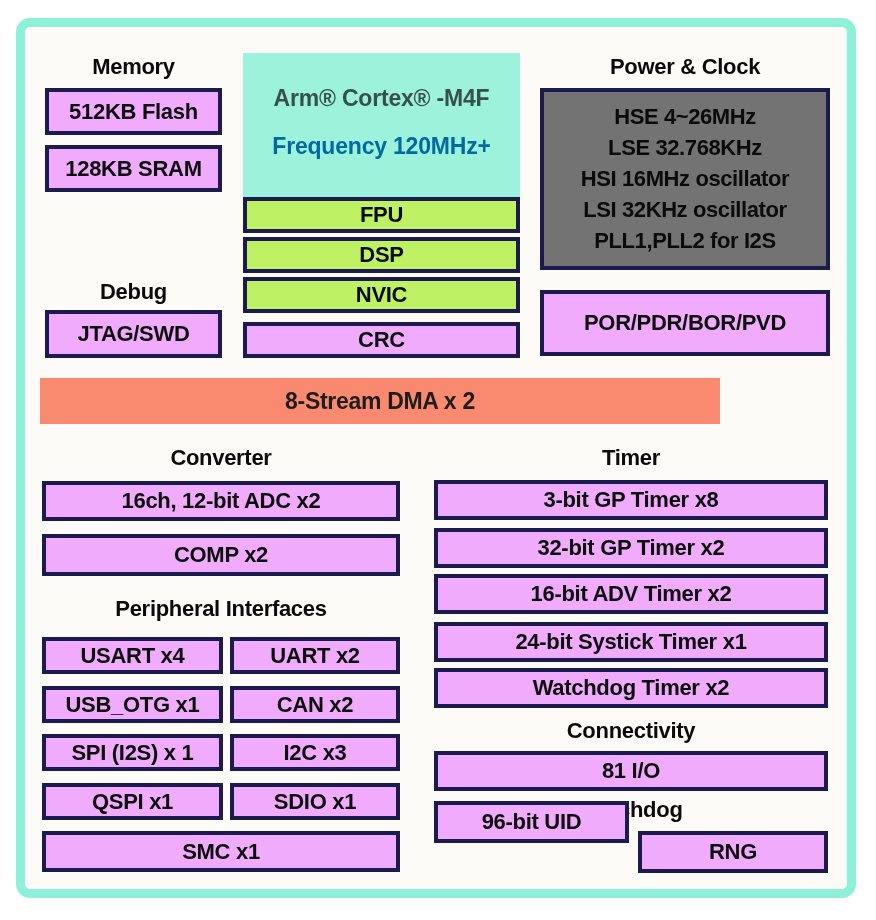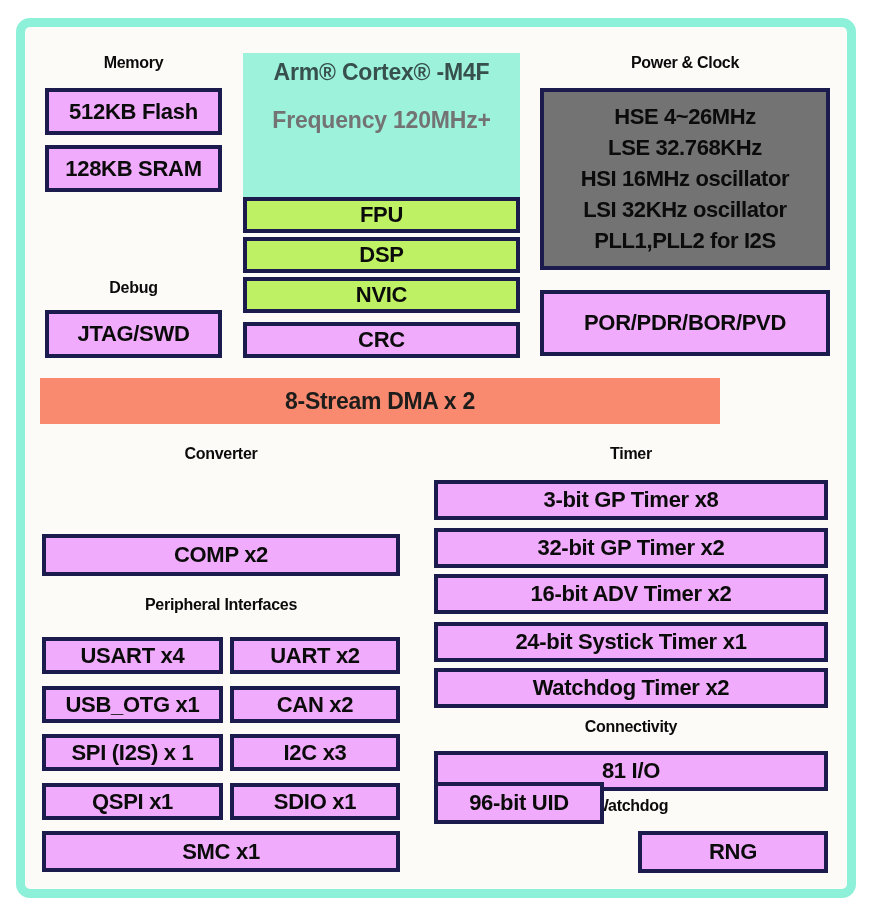--- a/index.html
+++ b/index.html
@@ -3,28 +3,28 @@
 <meta charset="utf-8">
 <style>
   html,body{margin:0;padding:0;background:#ffffff;}
   .stage{position:relative;width:876px;height:920px;background:#ffffff;
          font-family:"Liberation Sans",sans-serif;font-weight:700;color:#0b0b0b;
          -webkit-font-smoothing:antialiased;}
   .frame{position:absolute;left:16px;top:18px;width:840px;height:880px;
          box-sizing:border-box;border:9px solid #8df0d8;border-radius:14px;
          background:#fcfbf7;}
   .abs{position:absolute;box-sizing:border-box;}
-  .title{font-size:16px;text-align:center;letter-spacing:-0.3px;color:#0b0b0b;}
+  .title{font-size:22px;text-align:center;letter-spacing:-0.3px;color:#0b0b0b;}
   .box{background:#f0abfc;border:4px solid #1b1b4d;display:flex;align-items:center;
        justify-content:center;font-size:22px;letter-spacing:-0.3px;text-align:center;
        color:#0b0b0b;}
   .box.mint{background:#bef264;}
-  .tealblock{background:#9df2dc;text-align:center;padding-top:6px;}
+  .tealblock{background:#9df2dc;text-align:center;padding-top:32px;}
   .cpu-name{font-size:23px;color:#37504b;letter-spacing:-0.2px;}
-  .cpu-freq{font-size:23px;color:#737373;margin-top:21px;letter-spacing:-0.2px;}
+  .cpu-freq{font-size:23px;color:#0369a1;margin-top:21px;letter-spacing:-0.2px;}
   .pcbox{background:#737373;border:4px solid #1b1b4d;padding-top:9px;}
   .pcline{font-size:22px;line-height:31px;text-align:center;letter-spacing:-0.4px;}
   .dma{background:#f98a6f;display:flex;align-items:center;justify-content:center;
        font-size:23px;color:#1d1d1b;letter-spacing:-0.3px;}
 </style>
 </head>
 <body>
 
 <div class="stage">
   <div class="frame"></div>
@@ -51,20 +51,21 @@
     <div class="pcline">LSE 32.768KHz</div>
     <div class="pcline">HSI 16MHz oscillator</div>
     <div class="pcline">LSI 32KHz oscillator</div>
     <div class="pcline">PLL1,PLL2 for I2S</div>
   </div>
   <div class="abs box" style="left:540px;top:290px;width:290px;height:66px">POR/PDR/BOR/PVD</div>
 
   <div class="abs dma" style="left:40px;top:378px;width:680px;height:46px">8-Stream DMA x 2</div>
 
   <div class="abs title" style="left:42px;top:445px;width:358px">Converter</div>
+  <div class="abs box" style="left:42px;top:481px;width:358px;height:40px">16ch, 12-bit ADC x2</div>
   <div class="abs box" style="left:42px;top:534px;width:358px;height:42px">COMP x2</div>
 
   <div class="abs title" style="left:42px;top:596px;width:358px">Peripheral Interfaces</div>
   <div class="abs box" style="left:42px;top:637px;width:181px;height:37px">USART x4</div>
   <div class="abs box" style="left:230px;top:637px;width:170px;height:37px">UART x2</div>
   <div class="abs box" style="left:42px;top:686px;width:181px;height:37px">USB_OTG x1</div>
   <div class="abs box" style="left:230px;top:686px;width:170px;height:37px">CAN x2</div>
   <div class="abs box" style="left:42px;top:734px;width:181px;height:37px">SPI (I2S) x 1</div>
   <div class="abs box" style="left:230px;top:734px;width:170px;height:37px">I2C x3</div>
   <div class="abs box" style="left:42px;top:783px;width:181px;height:37px">QSPI x1</div>
@@ -75,15 +76,15 @@
   <div class="abs box" style="left:434px;top:480px;width:394px;height:40px">3-bit GP Timer x8</div>
   <div class="abs box" style="left:434px;top:528px;width:394px;height:40px">32-bit GP Timer x2</div>
   <div class="abs box" style="left:434px;top:574px;width:394px;height:40px">16-bit ADV Timer x2</div>
   <div class="abs box" style="left:434px;top:622px;width:394px;height:40px">24-bit Systick Timer x1</div>
   <div class="abs box" style="left:434px;top:668px;width:394px;height:40px">Watchdog Timer x2</div>
 
   <div class="abs title" style="left:434px;top:718px;width:394px">Connectivity</div>
   <div class="abs box" style="left:434px;top:751px;width:394px;height:40px">81 I/O</div>
 
   <div class="abs title" style="left:434px;top:797px;width:394px">Watchdog</div>
-  <div class="abs box" style="left:434px;top:782px;width:170px;height:42px">96-bit UID</div>
+  <div class="abs box" style="left:434px;top:801px;width:195px;height:42px">96-bit UID</div>
   <div class="abs box" style="left:638px;top:831px;width:190px;height:42px">RNG</div>
 </div>
 
 </body></html>

